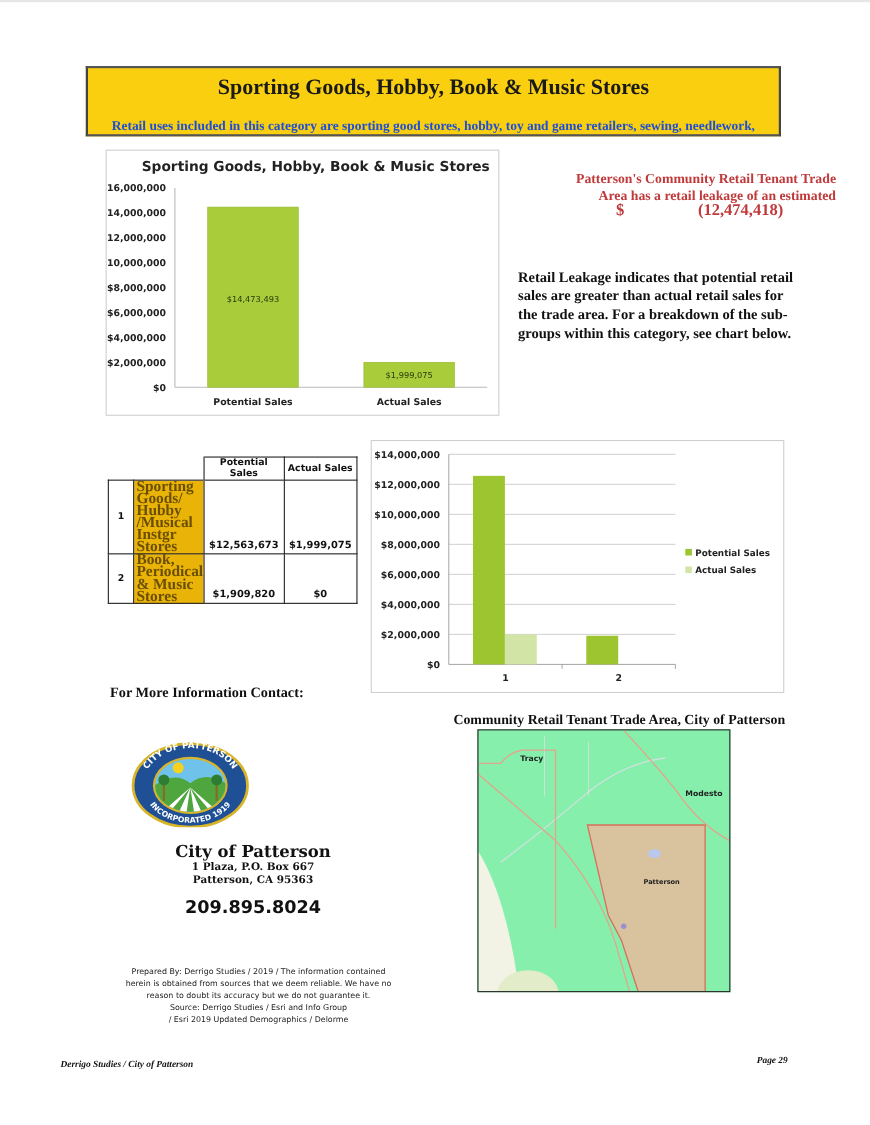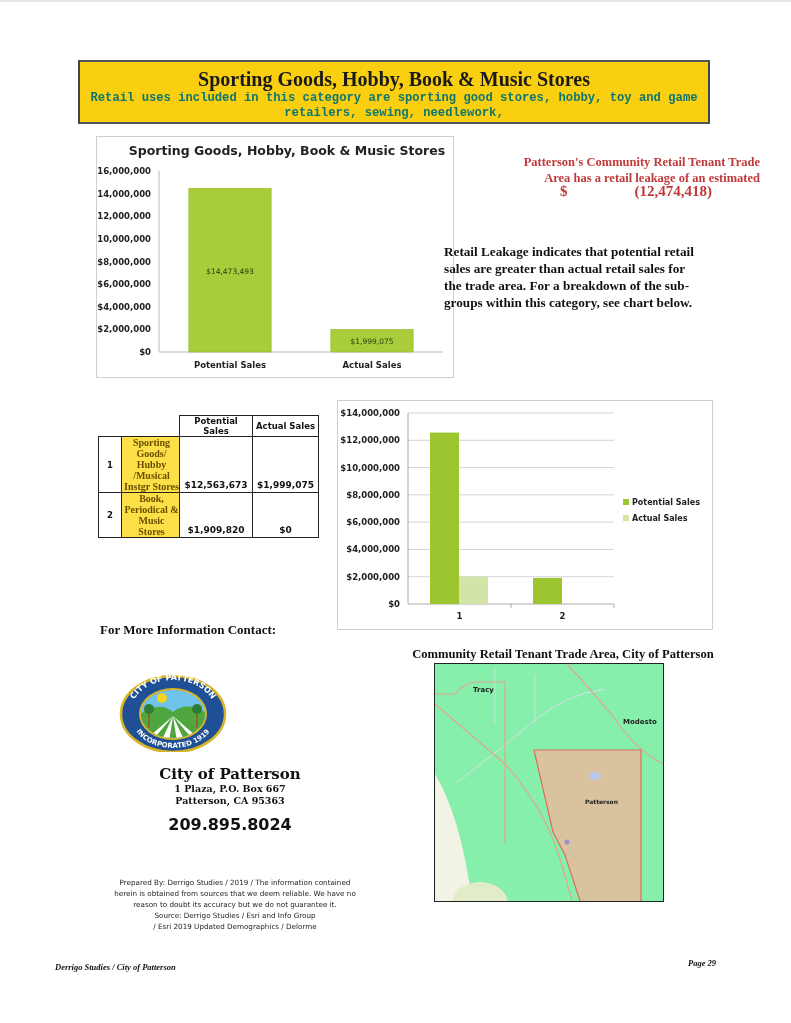--- a/index.html
+++ b/index.html
@@ -1,36 +1,36 @@
 <!DOCTYPE html>
 <html><head>
 <meta charset="utf-8">
 <style>
   html, body { margin:0; padding:0; }
   body { width:791px; height:1023px; position:relative; background:#ffffff; font-family:"Liberation Serif", serif; color:#111; overflow:hidden; }
   .topline { position:absolute; left:0; top:0; width:791px; height:2px; background:#e6e6e6; }
 
   .banner { position:absolute; left:78px; top:60px; width:632px; height:64px; background:#f9cf10; border-top:2px solid #555; border-bottom:2px solid #555; border-left:2px solid #444; border-right:2px solid #444; box-sizing:border-box; text-align:center; }
   .banner-title { font-family:"Liberation Serif", serif; font-weight:bold; font-size:20px; margin-top:6px; color:#1a1a1a; }
-  .banner-sub { font-family:Liberation Mono, monospace; font-weight:bold; font-size:12.2px; line-height:15px; margin-top:0; color:#0f766e; }
+  .banner-sub { font-family:Liberation Serif, serif; font-weight:bold; font-size:12.2px; line-height:15px; margin-top:16px; color:#1d4ed8; }
 
   .chart1 { position:absolute; left:96px; top:136px; width:358px; height:242px; border:1px solid #cfcfcf; box-sizing:border-box; }
   .chart1 svg { position:absolute; left:0; top:0; }
   .chart-text { font-family:"DejaVu Sans", sans-serif; font-weight:bold; }
 
   .callout-red { position:absolute; left:470px; top:154px; width:242px; text-align:right; color:#c0393b; font-family:"Liberation Serif", serif; font-weight:bold; font-size:12.5px; line-height:16px;margin-left:48px; }
   .callout-amount { position:absolute; left:560px; top:183px; width:152px; color:#c0393b; font-family:"Liberation Serif", serif; font-weight:bold; font-size:15px; display:flex; justify-content:space-between; }
-  .callout-black { position:absolute; left:444px; top:243px; width:252px; color:#111; font-family:"Liberation Serif", serif; font-weight:bold; font-size:13.2px; line-height:17px; text-align:left; }
+  .callout-black { position:absolute; left:471px; top:243px; width:252px; color:#111; font-family:"Liberation Serif", serif; font-weight:bold; font-size:13.2px; line-height:17px; text-align:left; }
 
   table.sub { position:absolute; left:98px; top:415px; border-collapse:collapse; font-family:"DejaVu Sans", sans-serif; font-weight:bold; }
   table.sub td, table.sub th { border:1.5px solid #222; padding:0; }
   table.sub th { font-size:8.5px; height:12px; font-weight:bold; text-align:center; }
   table.sub th.blank { border:none; border-right:1.5px solid #222; }
   table.sub td.num { width:22px; text-align:center; font-size:8.5px; }
-  table.sub td.label { width:55px; background:#fde047; color:#6a4f00; font-family:"Liberation Serif", serif; font-size:10px; line-height:11px; padding-left:2px; vertical-align:top;text-align:center; }
+  table.sub td.label { width:55px; background:#eab308; color:#6a4f00; font-family:"Liberation Serif", serif; font-size:14px; line-height:11px; padding-left:2px; vertical-align:top; }
   table.sub td.val { width:72px; font-size:9px; text-align:center; vertical-align:bottom; padding-bottom:2px; }
   table.sub td.val2 { width:65px; font-size:9px; text-align:center; vertical-align:bottom; padding-bottom:2px; }
 
   .chart2 { position:absolute; left:337px; top:400px; width:376px; height:230px; border:1px solid #cfcfcf; box-sizing:border-box; }
   .chart2 svg { position:absolute; left:0; top:0; }
 
   .contact-head { position:absolute; left:100px; top:622px; font-family:"Liberation Serif", serif; font-weight:bold; font-size:13px; }
   .seal { position:absolute; left:118px; top:672px; width:110px; height:80px; }
   .city-name { position:absolute; left:100px; top:765px; width:260px; text-align:center; font-family:"DejaVu Serif", serif; font-weight:bold; font-size:15px; }
   .addr { position:absolute; left:100px; top:783px; width:260px; text-align:center; font-family:"DejaVu Serif", serif; font-weight:bold; font-size:9.5px; line-height:12px; }

